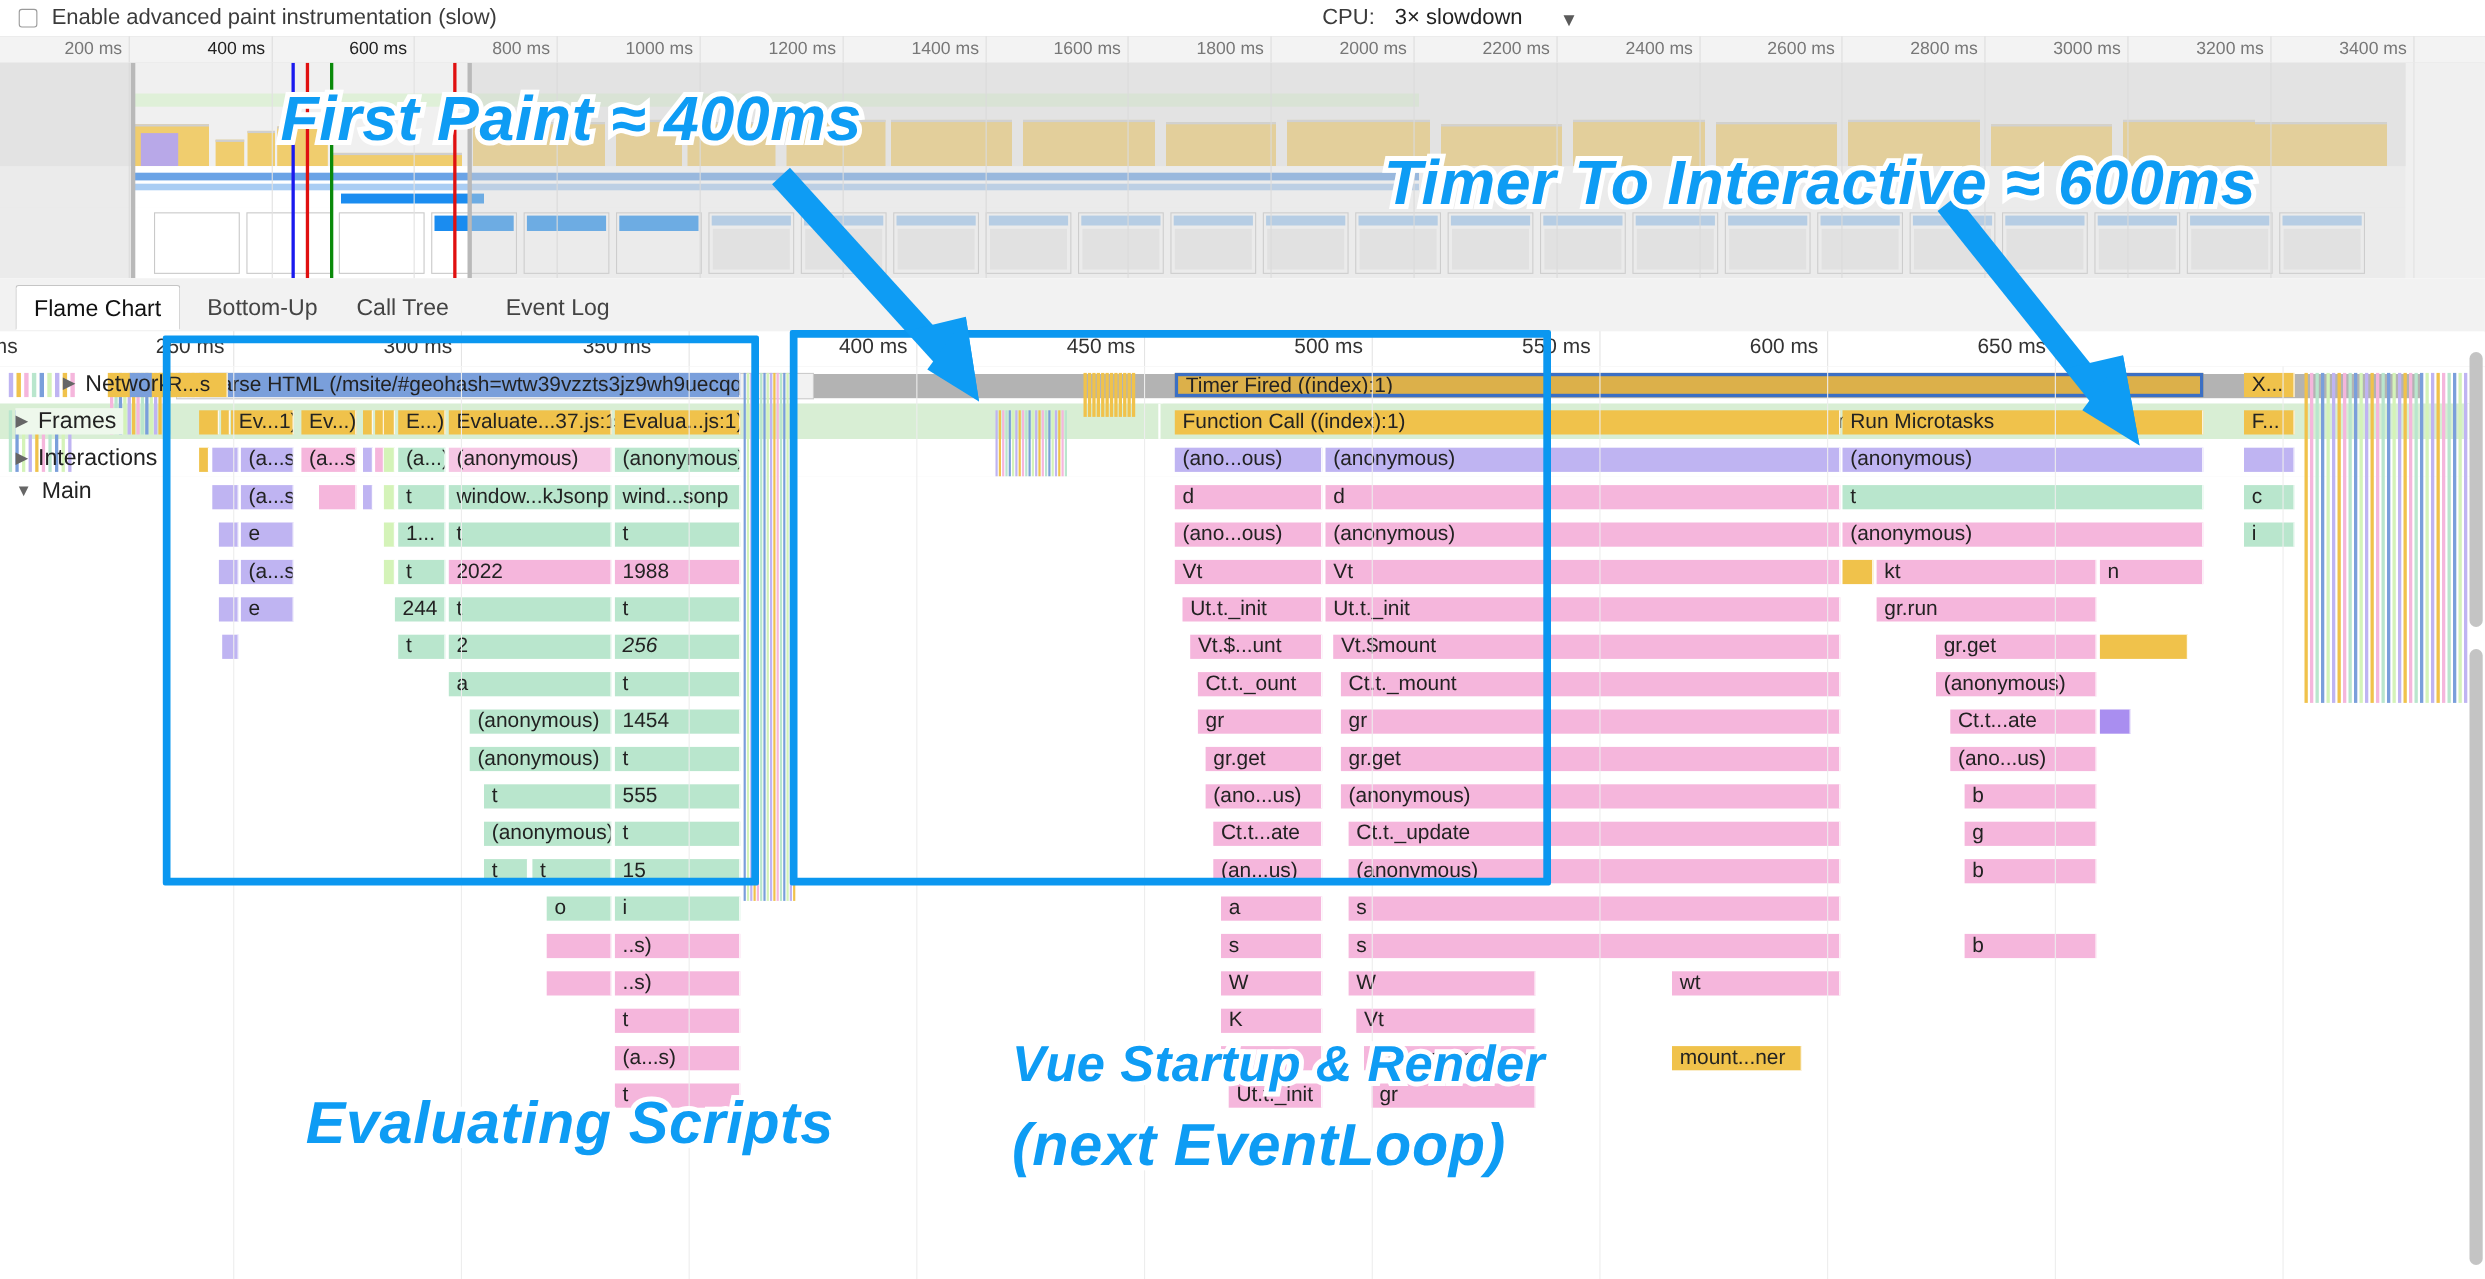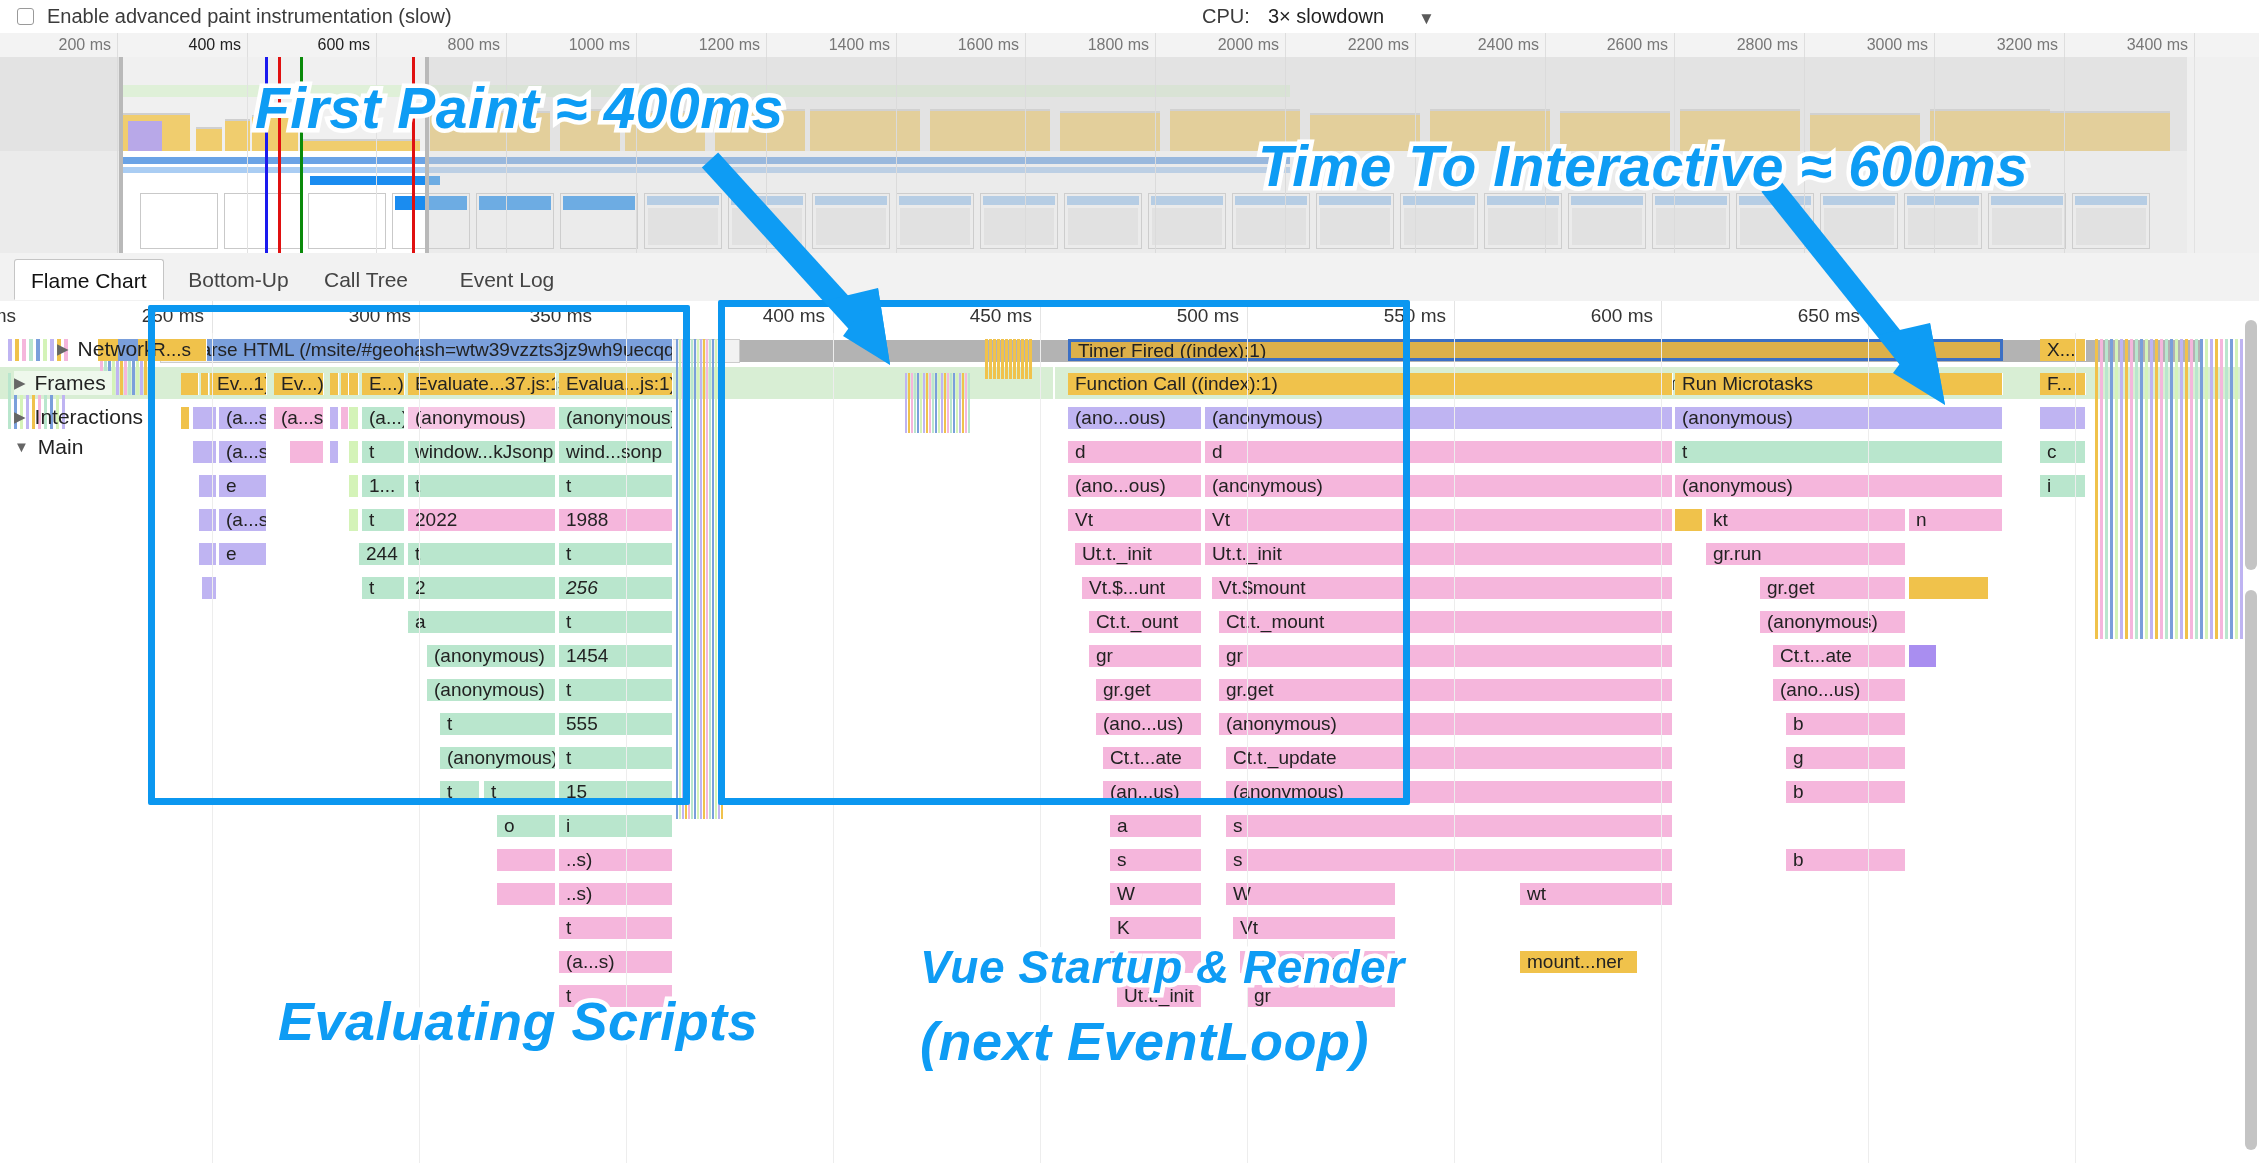--- a/index.html
+++ b/index.html
@@ -620,21 +620,21 @@
     <div class="vgrid" style="left: 1454px;"></div>
     <div class="vgrid" style="left: 1661px;"></div>
     <div class="vgrid" style="left: 1868px;"></div>
     <div class="vgrid" style="left: 2075px;"></div>
   </div>
 
 <div class="annobox" id="box-left" style="left: 148px; top: 305px; width: 542px; height: 500px;"></div>
 <div class="annobox" id="box-right" style="left: 718px; top: 300px; width: 692px; height: 505px;"></div>
 
 <div class="annotext" id="anno-fp" style="left:255px;top:75px;font-size:57px;"><span>First Paint ≈ 400ms</span></div>
-<div class="annotext" id="anno-tti" style="left:1258px;top:133px;font-size:57px;"><span>Time To Interactive ≈ 600ms</span></div>
+<div class="annotext" id="anno-tti" style="left:1258px;top:133px;font-size:57px;"><span>Timer To Interactive ≈ 600ms</span></div>
 <div class="annotext" id="anno-eval" style="left:278px;top:990px;font-size:54px;"><span>Evaluating Scripts</span></div>
 <div class="annotext" id="anno-vue1" style="left:920px;top:940px;font-size:46px;"><span>Vue Startup &amp; Render</span></div>
 <div class="annotext" id="anno-vue2" style="left:920px;top:1010px;font-size:54px;font-style:italic;"><span>(next EventLoop)</span></div>
 
 <svg class="arrow" id="arrow-fp" style="left:700px;top:150px;width:300px;height:230px;" viewBox="0 0 300 230">
   <path d="M10 10 L160 175" stroke="#0e9cf4" stroke-width="22" fill="none" stroke-linecap="butt"></path>
   <path d="M190 215 L128 150 L178 138 Z" fill="#0e9cf4"></path>
   <path d="M190 215 L178 138 L143 186 Z" fill="#0e9cf4"></path>
 </svg>
 

